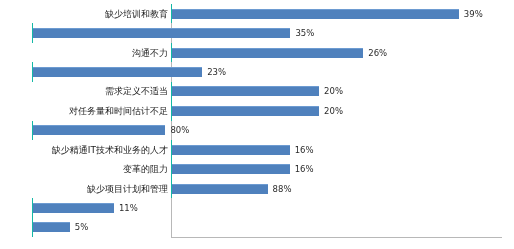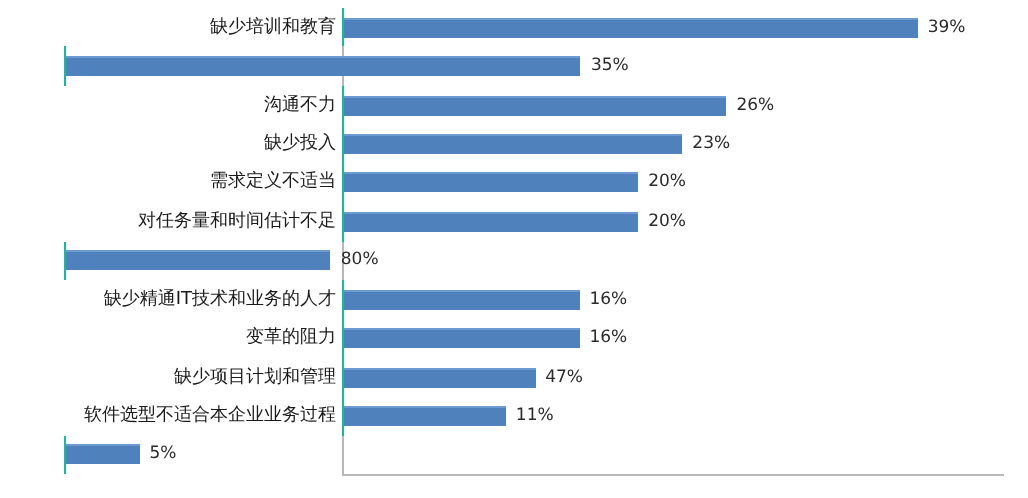--- a/index.html
+++ b/index.html
@@ -109,21 +109,20 @@
         </div>
       </div>
       <div class="bar-row">
         <div class="cat-label">沟通不力</div>
         <div class="bar-area">
           <div class="bar" style="width: 191.244px; background: rgb(79, 129, 189); border-top-color: rgb(109, 155, 209);"></div>
           <div class="bar-value">26%</div>
         </div>
       </div>
       <div class="bar-row">
-        <div class="cat-label">缺少投入</div>
         <div class="bar-area">
           <div class="bar" style="width: 169.178px; background: rgb(79, 129, 189); border-top-color: rgb(109, 155, 209);"></div>
           <div class="bar-value">23%</div>
         </div>
       </div>
       <div class="bar-row">
         <div class="cat-label">需求定义不适当</div>
         <div class="bar-area">
           <div class="bar" style="width: 147.111px; background: rgb(79, 129, 189); border-top-color: rgb(109, 155, 209);"></div>
           <div class="bar-value">20%</div>
@@ -153,25 +152,24 @@
         <div class="cat-label">变革的阻力</div>
         <div class="bar-area">
           <div class="bar" style="width: 117.689px; background: rgb(79, 129, 189); border-top-color: rgb(109, 155, 209);"></div>
           <div class="bar-value">16%</div>
         </div>
       </div>
       <div class="bar-row">
         <div class="cat-label">缺少项目计划和管理</div>
         <div class="bar-area">
           <div class="bar" style="width: 95.6222px; background: rgb(79, 129, 189); border-top-color: rgb(109, 155, 209);"></div>
-          <div class="bar-value">47%</div>
+          <div class="bar-value">88%</div>
         </div>
       </div>
       <div class="bar-row">
-        <div class="cat-label">软件选型不适合本企业业务过程</div>
         <div class="bar-area">
           <div class="bar" style="width: 80.9111px; background: rgb(79, 129, 189); border-top-color: rgb(109, 155, 209);"></div>
           <div class="bar-value">11%</div>
         </div>
       </div>
       <div class="bar-row">
         <div class="bar-area">
           <div class="bar" style="width: 36.7778px; background: rgb(79, 129, 189); border-top-color: rgb(109, 155, 209);"></div>
           <div class="bar-value">5%</div>
         </div>

